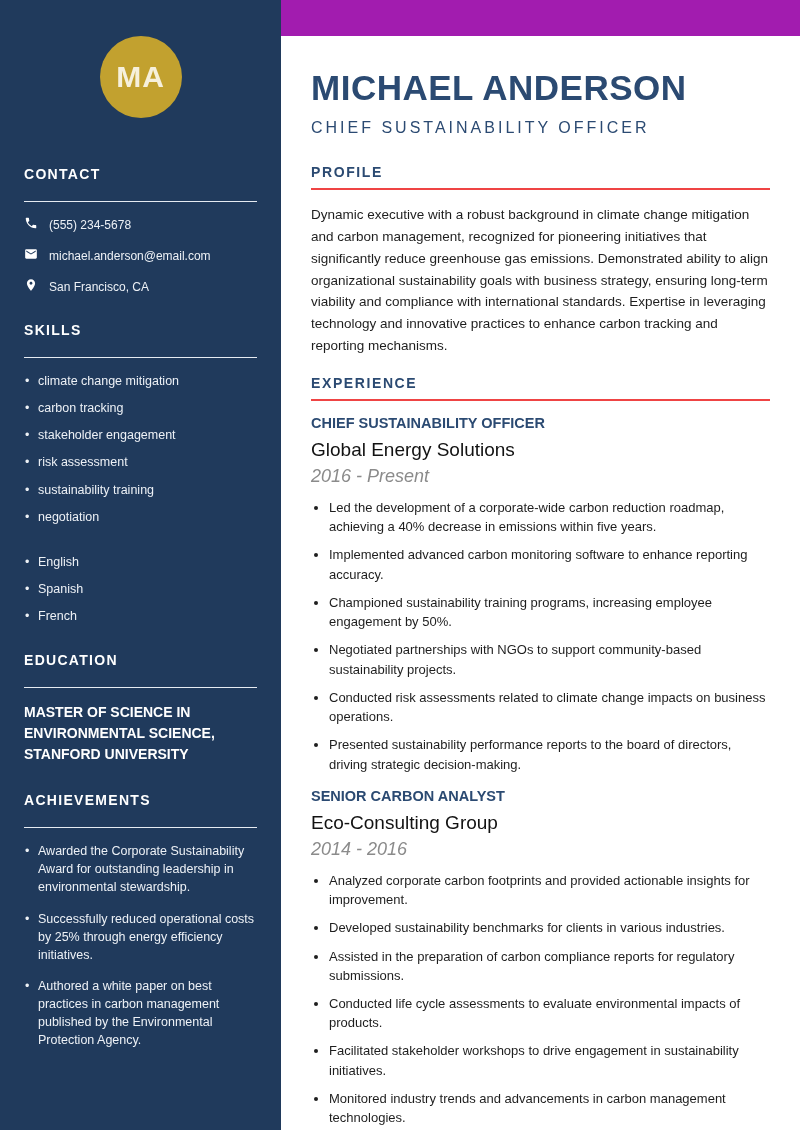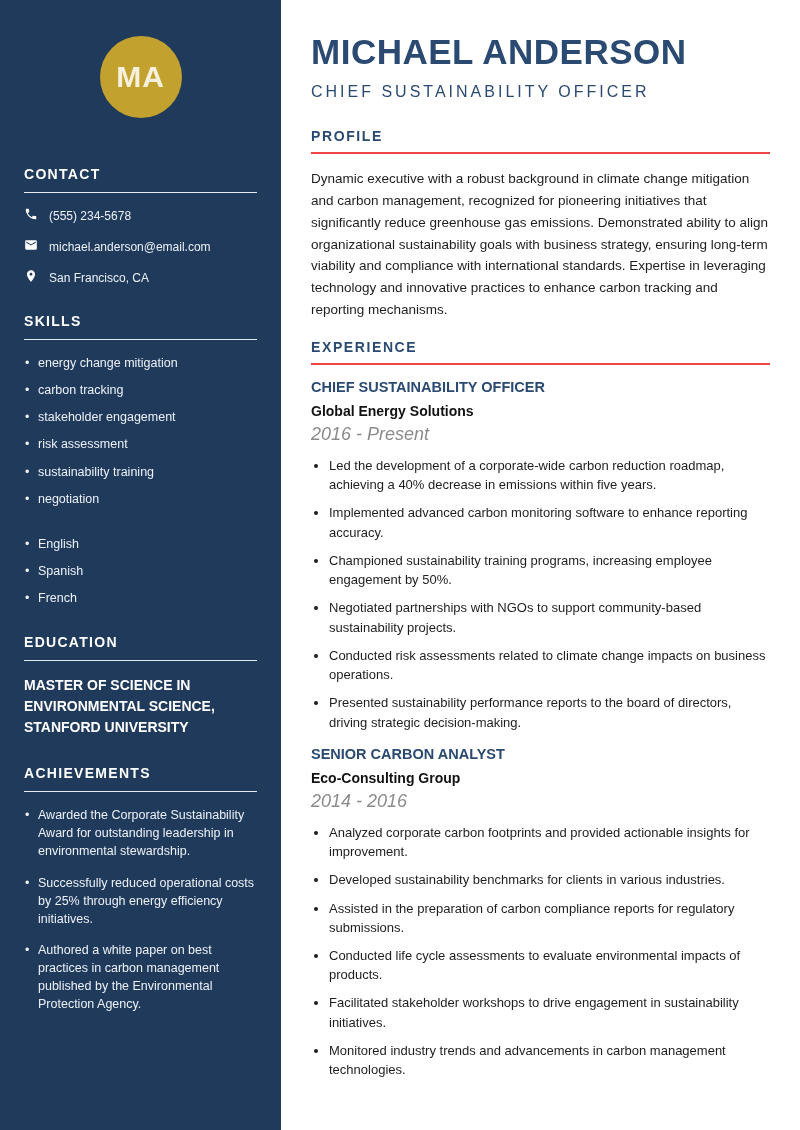--- a/index.html
+++ b/index.html
@@ -18,53 +18,53 @@
   .avatar-wrap { display: flex; justify-content: center; margin-bottom: 48px; }
   .avatar {
     width: 82px; height: 82px; border-radius: 50%;
     background: #C2A12F; color: #F6F0DC;
     display: flex; align-items: center; justify-content: center;
     font-size: 30px; font-weight: 700; letter-spacing: 1px;
   }
   .side-section { margin-bottom: 27px; }
   .side-title {
     font-size: 14px; font-weight: 700; letter-spacing: 1.3px; color: #FFFFFF;
-    padding-bottom: 10px; border-bottom: 1px solid #E6EBF2; margin-bottom: 14px;
+    padding-bottom: 19px; border-bottom: 1px solid #E6EBF2; margin-bottom: 14px;
   }
   .contact-item {
     display: flex; align-items: center; gap: 11px;
     margin-bottom: 14px; font-size: 12px;
   }
   .contact-item svg { width: 14px; height: 14px; fill: #FFFFFF; flex-shrink: 0; }
   .side-list { list-style: none; }
   .side-list li {
     position: relative; padding-left: 14px;
     margin-bottom: 9px; font-size: 12.5px; line-height: 1.45;
   }
   .side-list li::before { content: "•"; position: absolute; left: 1px; top: 0; }
   .side-list.loose li { margin-bottom: 13px; }
   .degree { font-size: 14px; font-weight: 700; line-height: 1.5; color: #FFFFFF; }
   
-  .main { flex: 1; padding: 32px 30px 14px 30px; background: #ffffff; }
+  .main { flex: 1; padding: 32px 30px 14px 30px; background: #ffffff; margin-top: 36px; }
   .name {
     font-size: 35px; font-weight: 700; color: #2B4A72;
     letter-spacing: 0.5px; margin-bottom: 11px;
   }
   .job-title {
     font-size: 16px; color: #2B4A72; letter-spacing: 3px;
     font-weight: 500; margin-bottom: 27px;
   }
   .section { margin-bottom: 18px; }
   .section-title {
     font-size: 14px; font-weight: 700; color: #2B4A72; letter-spacing: 1.6px;
     padding-bottom: 8px; border-bottom: 2px solid #ef4444; margin-bottom: 14px;
   }
   .profile-text { font-size: 13.5px; line-height: 1.62; color: #1E1E1E; margin-bottom: 6px; }
   .role { font-size: 14.5px; font-weight: 700; color: #2B4A72; margin-bottom: 8px; }
-  .company { font-size: 14px; font-weight: 700; color: #121212; margin-bottom: 5px; }
+  .company { font-size: 19px; font-weight: 400; color: #121212; margin-bottom: 5px; }
   .dates { font-size: 18px; font-style: italic; color: #8B8B8B; margin-bottom: 11px; }
   .bullets { list-style: disc; padding-left: 18px; margin-bottom: 14px; }
   .bullets li { font-size: 13px; line-height: 1.48; color: #1E1E1E; margin-bottom: 9px; }
   .job { margin-bottom: 8px; }
 </style>
 </head>
 <body>
 
 <div class="page">
 
@@ -103,21 +103,21 @@
               <path d="M12 2C8.13 2 5 5.13 5 9c0 5.25 7 13 7 13s7-7.75 7-13c0-3.87-3.13-7-7-7zm0 9.5c-1.38 0-2.5-1.12-2.5-2.5S10.62 6.5 12 6.5s2.5 1.12 2.5 2.5S13.38 11.5 12 11.5z"></path>
             </svg>
         </span>
         <span>San Francisco, CA</span>
       </div>
     </section>
 
     <section class="side-section">
       <div class="side-title">SKILLS</div>
       <ul class="side-list">
-        <li>energy change mitigation</li>
+        <li>climate change mitigation</li>
         <li>carbon tracking</li>
         <li>stakeholder engagement</li>
         <li>risk assessment</li>
         <li>sustainability training</li>
         <li>negotiation</li>
       </ul>
     </section>
 
     <section class="side-section">
       <ul class="side-list">

